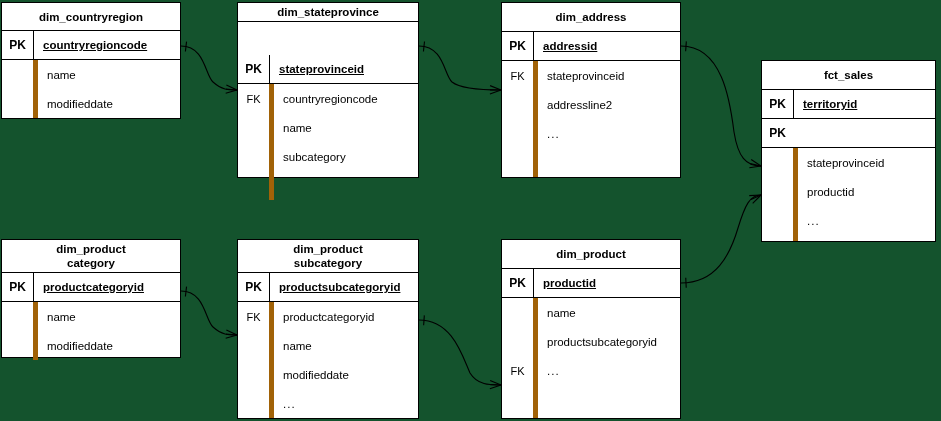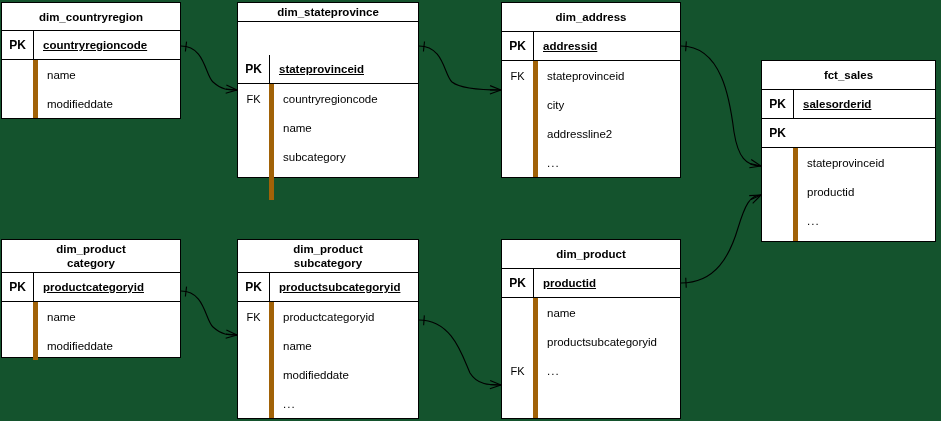--- a/index.html
+++ b/index.html
@@ -213,33 +213,32 @@
           </div>
           <div class="body-split">
             <div class="body-keycol">
               <div class="kslot">FK</div>
               <div class="kslot"></div>
               <div class="kslot"></div>
               <div class="kslot"></div>
             </div>
             <div class="body-namecol">
               <div class="nslot">stateprovinceid</div>
-              <div class="nslot">city</div>
               <div class="nslot">addressline2</div>
               <div class="nslot ellipsis-slot">...</div>
             </div>
           </div>
         </div>
       </div>
       <div class="entity" style="left: 761px; top: 60px; width: 175px; height: 182px;">
         <div class="ent-header" style="height: 29px;">fct_sales</div>
         <div class="ent-body">
           <div class="row pk">
             <div class="key-cell bold">PK</div>
-            <div class="name-cell">salesorderid</div>
+            <div class="name-cell">territoryid</div>
           </div>
           <div class="row pk">
             <div class="key-cell bold">PK</div>
           </div>
           <div class="body-split">
             <div class="body-keycol">
               <div class="kslot"></div>
               <div class="kslot"></div>
               <div class="kslot"></div>
             </div>

